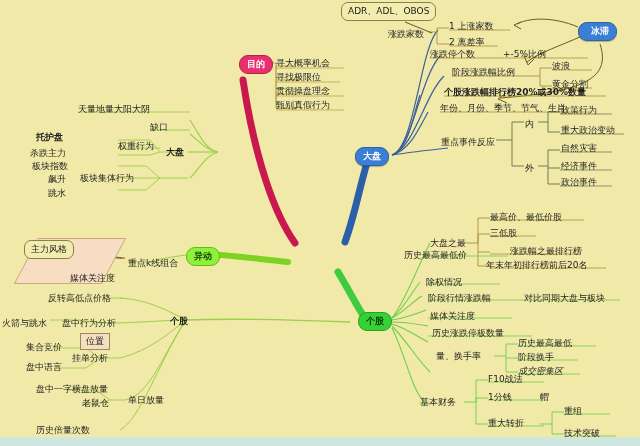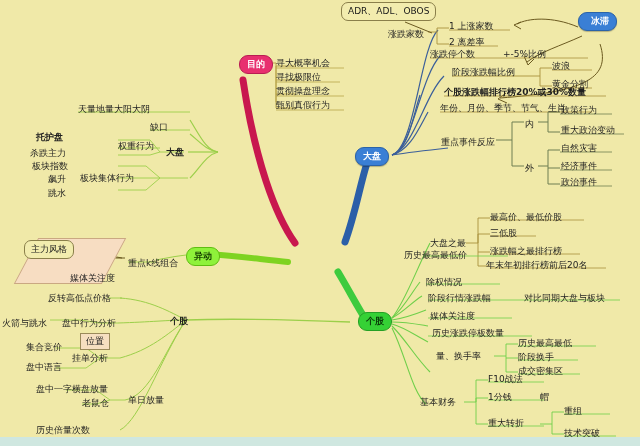--- a/index.html
+++ b/index.html
@@ -177,21 +177,21 @@
   <div class="badge badge-pink" style="left:239px;top:55px;">
     <span>目的</span>
   </div>
   <div class="lbl" style="left:276px;top:57px;">寻大概率机会</div>
   <div class="lbl" style="left:276px;top:71px;">寻找极限位</div>
   <div class="lbl" style="left:276px;top:85px;">贯彻操盘理念</div>
   <div class="lbl" style="left:276px;top:99px;">甄别真假行为</div>
 
   <div class="roundbox" style="left:341px;top:2px;">ADR、ADL、OBOS</div>
 
-  <div class="badge badge-blue" style="left:578px;top:12px;padding-left:12px;">
+  <div class="badge badge-blue" style="left:578px;top:22px;padding-left:12px;">
     <span>冰滞</span>
   </div>
 
   <div class="badge badge-blue" style="left:355px;top:147px;">
     <span>大盘</span>
   </div>
 
   <div class="lbl" style="left:388px;top:28px;">涨跌家数</div>
   <div class="lbl" style="left:449px;top:20px;">1 上涨家数</div>
   <div class="lbl" style="left:449px;top:36px;">2 离差率</div>
@@ -247,34 +247,34 @@
   <div class="lbl" style="left:82px;top:397px;">老鼠仓</div>
   <div class="lbl" style="left:36px;top:424px;">历史倍量次数</div>
 
   <div class="badge badge-green" style="left:358px;top:312px;">
     <span>个股</span>
   </div>
 
   <div class="lbl" style="left:430px;top:237px;">大盘之最</div>
   <div class="lbl" style="left:490px;top:211px;">最高价、最低价股</div>
   <div class="lbl" style="left:490px;top:227px;">三低股</div>
-  <div class="lbl" style="left:490px;top:245px;font-family:Liberation Mono, monospace;">涨跌幅之最排行榜</div>
+  <div class="lbl" style="left:510px;top:245px;font-family:Liberation Mono, monospace;">涨跌幅之最排行榜</div>
   <div class="lbl" style="left:470px;top:259px;padding-left:16px;">年末年初排行榜前后20名</div>
 
   <div class="lbl" style="left:404px;top:249px;">历史最高最低价</div>
   <div class="lbl" style="left:426px;top:276px;">除权情况</div>
   <div class="lbl" style="left:428px;top:292px;">阶段行情涨跌幅</div>
   <div class="lbl" style="left:524px;top:292px;">对比同期大盘与板块</div>
   <div class="lbl" style="left:430px;top:310px;">媒体关注度</div>
   <div class="lbl" style="left:432px;top:327px;">历史涨跌停板数量</div>
 
   <div class="lbl" style="left:436px;top:350px;">量、换手率</div>
   <div class="lbl" style="left:518px;top:337px;">历史最高最低</div>
   <div class="lbl" style="left:518px;top:351px;">阶段换手</div>
-  <div class="lbl" style="left:518px;top:365px;">成交密集区</div>
+  <div class="lbl" style="left:518px;top:365px;font-style:italic;">成交密集区</div>
 
   <div class="lbl" style="left:420px;top:396px;">基本财务</div>
   <div class="lbl" style="left:488px;top:373px;">F10战法</div>
   <div class="lbl" style="left:488px;top:391px;">1分钱</div>
   <div class="lbl" style="left:540px;top:391px;">帽</div>
   <div class="lbl" style="left:488px;top:417px;">重大转折</div>
   <div class="lbl" style="left:564px;top:405px;">重组</div>
   <div class="lbl" style="left:564px;top:427px;">技术突破</div>
 
   <div class="bottombar"></div>

